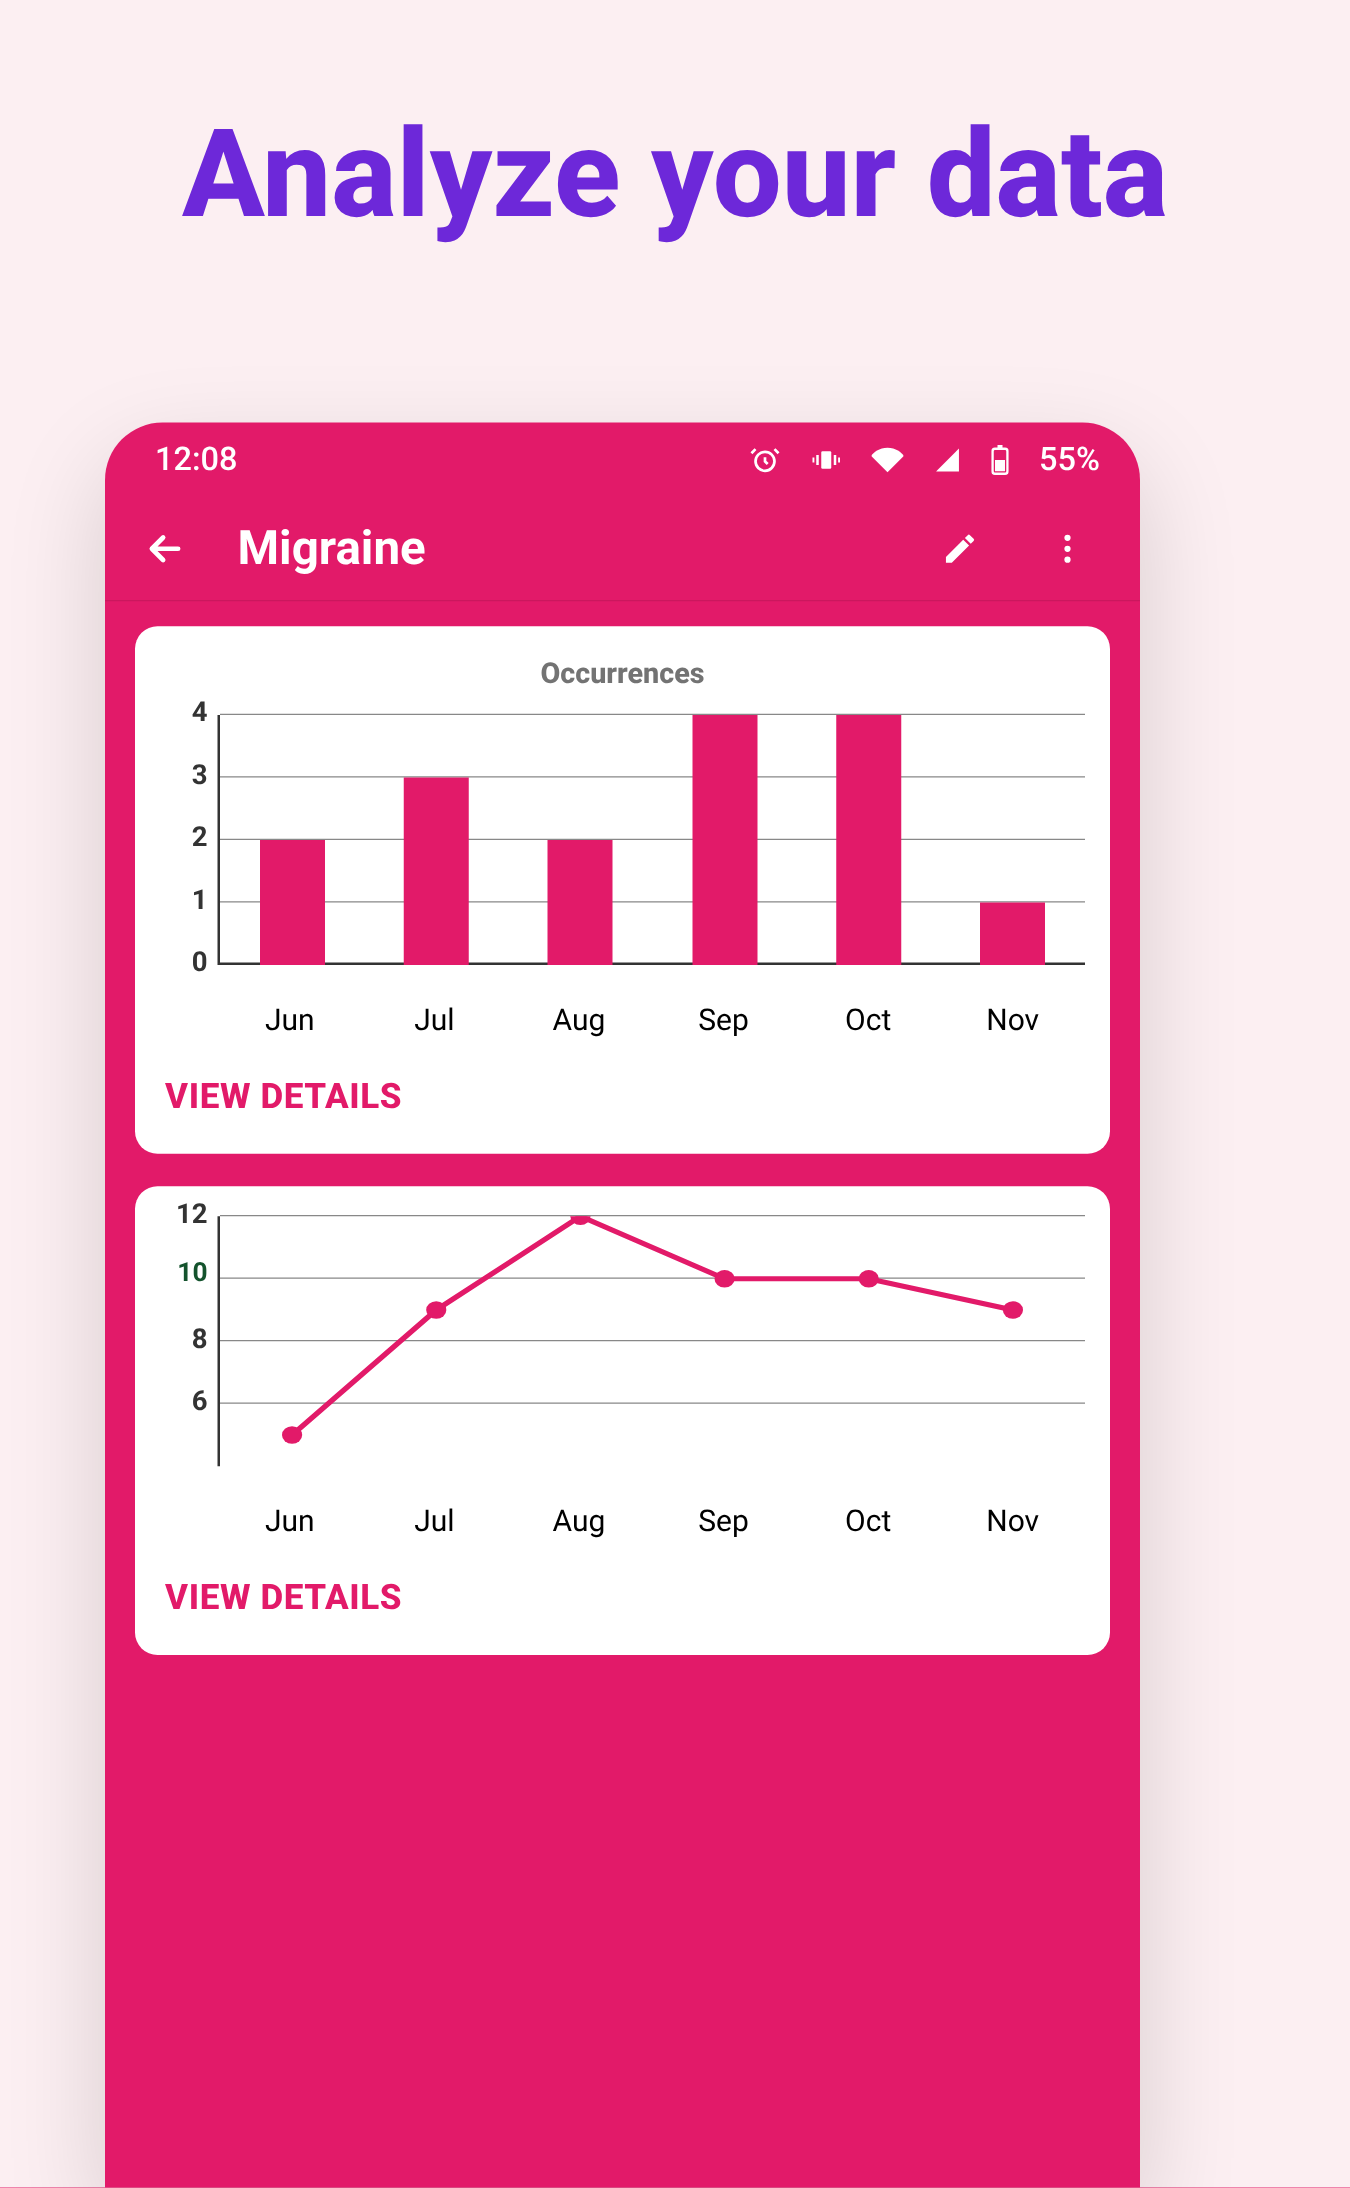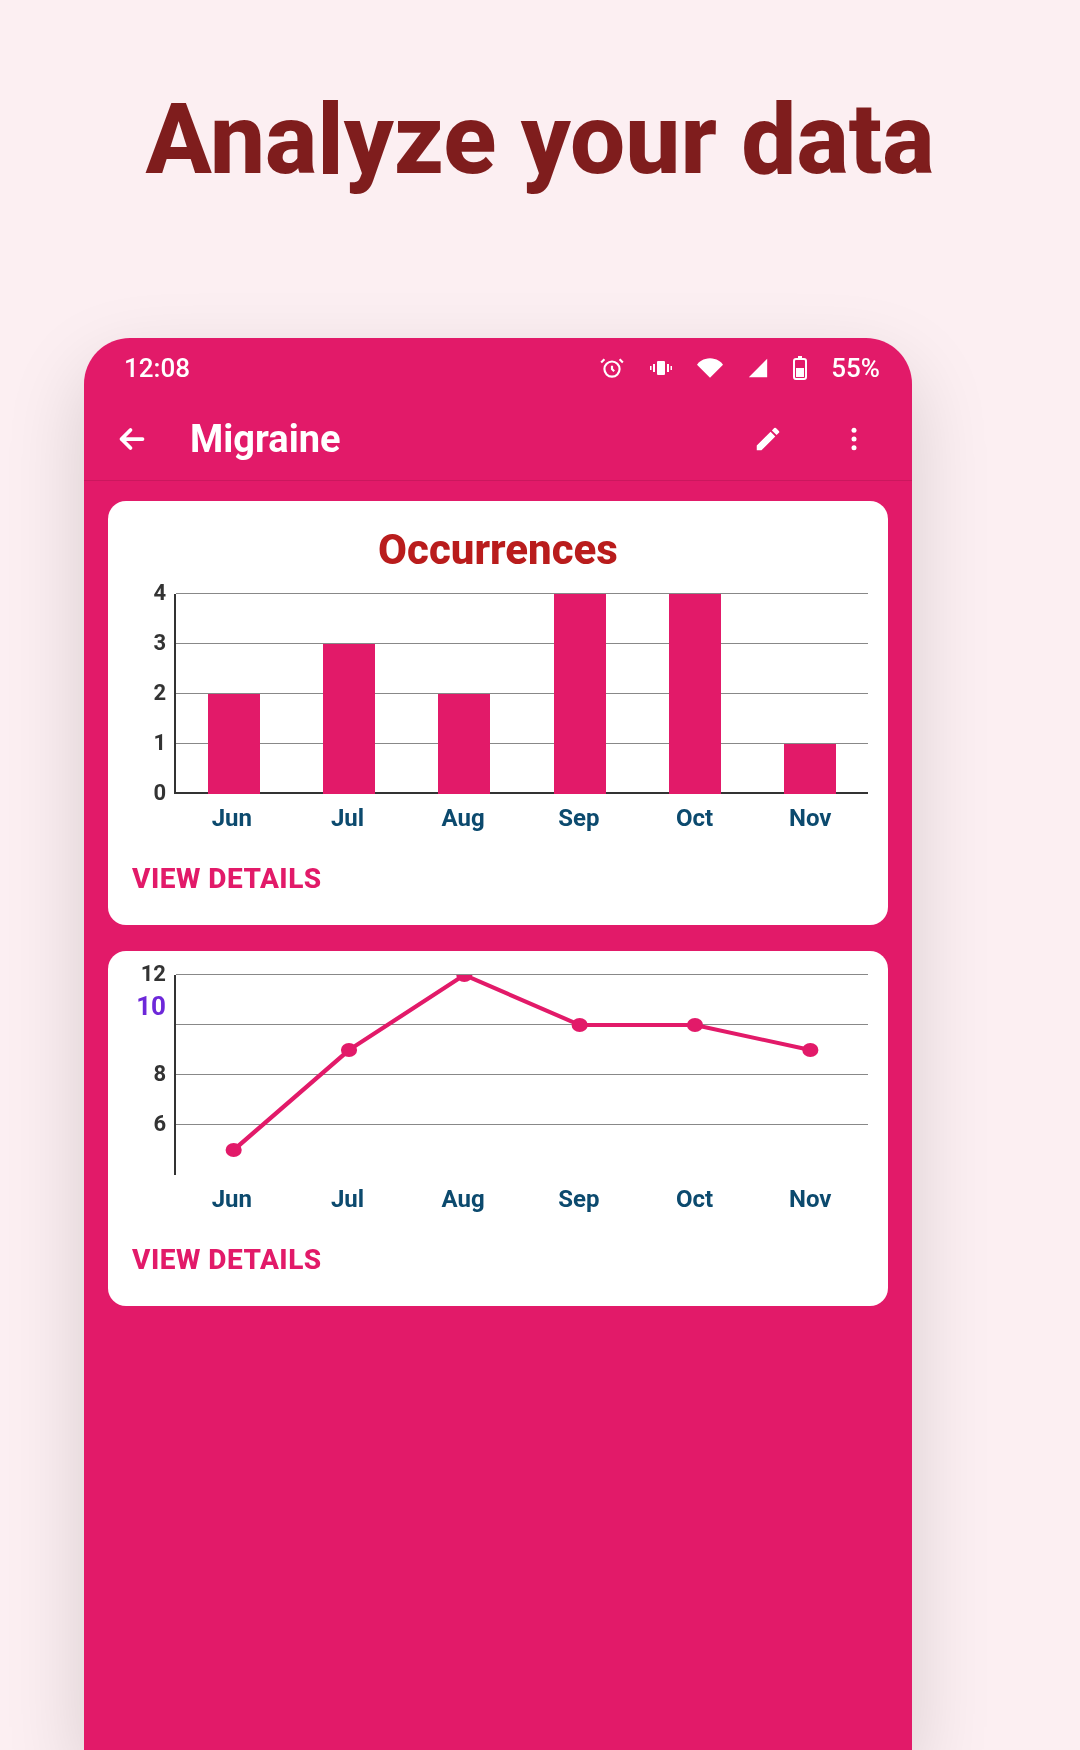--- a/index.html
+++ b/index.html
@@ -7,21 +7,21 @@
   body {
     background: #fceff2;
     font-family: -apple-system, BlinkMacSystemFont, "Segoe UI", Roboto, Helvetica, Arial, sans-serif;
     overflow: hidden;
   }
   .page-title {
     text-align: center;
     font-weight: 800;
     font-size: 98px;
     line-height: 1.1;
-    color: #7f1d1d;
+    color: #6d28d9;
     padding-top: 86px;
   }
   .phone {
     position: absolute;
     left: 84px;
     top: 338px;
     width: 828px;
     height: 1412px;
     background: #e21a69;
     border-radius: 46px 46px 0 0;
@@ -68,23 +68,23 @@
     gap: 26px;
     border-top: 1px solid rgba(0,0,0,0.1);
   }
   .card {
     background: #fff;
     border-radius: 18px;
     padding: 24px 20px 30px 20px;
   }
   .card-title {
     text-align: center;
-    font-size: 42px;
+    font-size: 23px;
     font-weight: 800;
-    color: #b91c1c;
+    color: #737373;
     margin-bottom: 20px;
   }
   .chart-wrap { display: flex; }
   .yaxis {
     width: 46px;
     display: flex;
     flex-direction: column;
     justify-content: space-between;
     align-items: flex-end;
     font-size: 22px;
@@ -122,22 +122,23 @@
   }
   .xaxis {
     display: flex;
     margin-left: 46px;
     margin-top: 10px;
   }
   .xaxis .xl {
     flex: 1;
     text-align: center;
     font-size: 24px;
-    font-weight: 700;
-    color: #0c4a6e;
+    font-weight: 400;
+    color: #000000;
+    margin-top: 20px;
   }
   .view-details {
     margin-top: 30px;
     font-size: 28px;
     font-weight: 800;
     color: #e21a69;
     letter-spacing: 0.5px;
     padding-left: 4px;
   }
   .line-svg { position: absolute; inset: 0; width: 100%; height: 100%; }
@@ -262,21 +263,21 @@
           <div class="xl">Nov</div>
         </div>
       <div class="view-details">VIEW DETAILS</div>
     </div>
 
     <div class="card">
       <div class="chart-wrap">
         <div class="yaxis" id="yaxis-1" style="height: 200px; justify-content: space-between; position: relative;">
             <div style="position: absolute; right: 8px; bottom: 39px; font-size: 22px; font-weight: 700; color: rgb(51, 51, 51);">6</div>
             <div style="position: absolute; right: 8px; bottom: 89px; font-size: 22px; font-weight: 700; color: rgb(51, 51, 51);">8</div>
-            <div style="position: absolute; right: 8px; bottom: 154px; font-size: 26px; font-weight: 700; color: #6d28d9;">10</div>
+            <div style="position: absolute; right: 8px; bottom: 142px; font-size: 21px; font-weight: 700; color: #14532d;">10</div>
             <div style="position: absolute; right: 8px; bottom: 189px; font-size: 22px; font-weight: 700; color: rgb(51, 51, 51); margin-left: 12px;">12</div>
           </div>
         <div class="plot" id="plot-1" style="height:200px">
           <div class="gridlines" id="grid-1">
               <div class="gl" style="bottom: 50px;"></div>
               <div class="gl" style="bottom: 100px;"></div>
               <div class="gl" style="bottom: 150px;"></div>
               <div class="gl" style="bottom: 200px;"></div>
             </div>
           <svg class="line-svg" id="line-1" viewBox="0 0 600 200" preserveAspectRatio="none">

